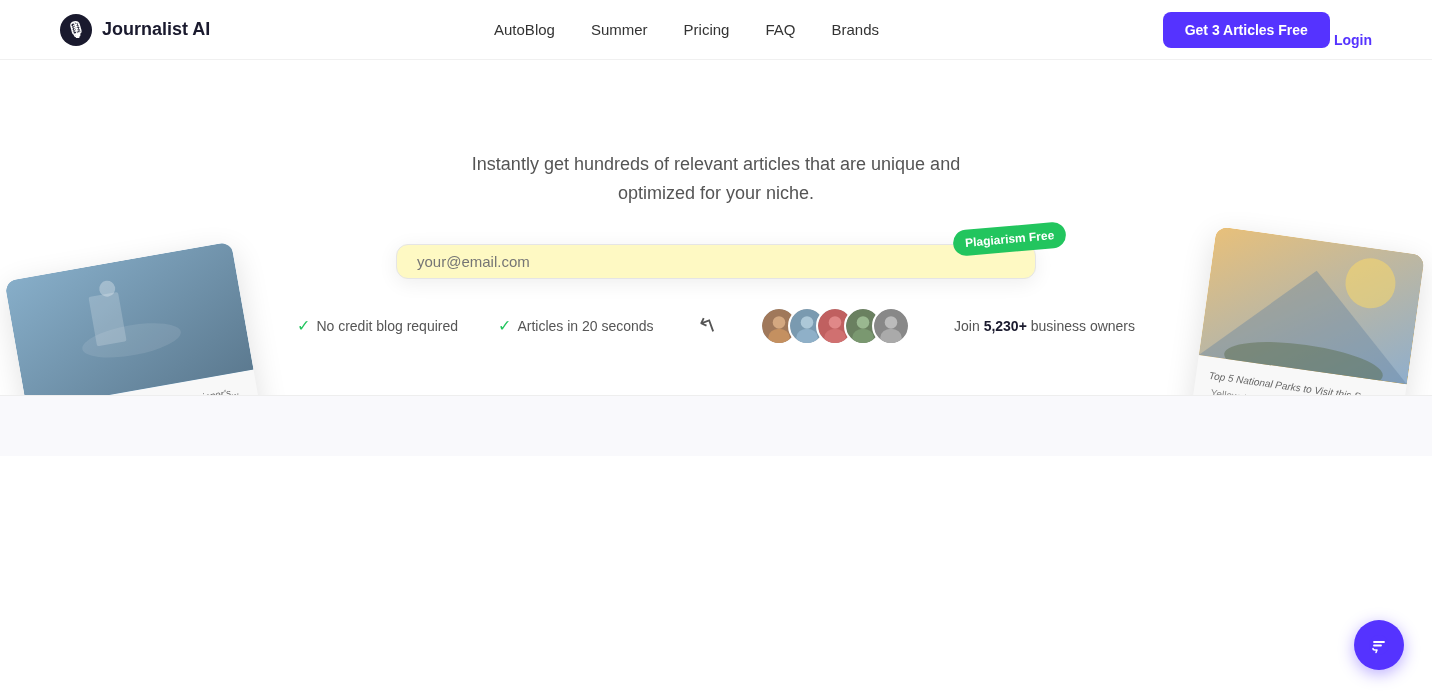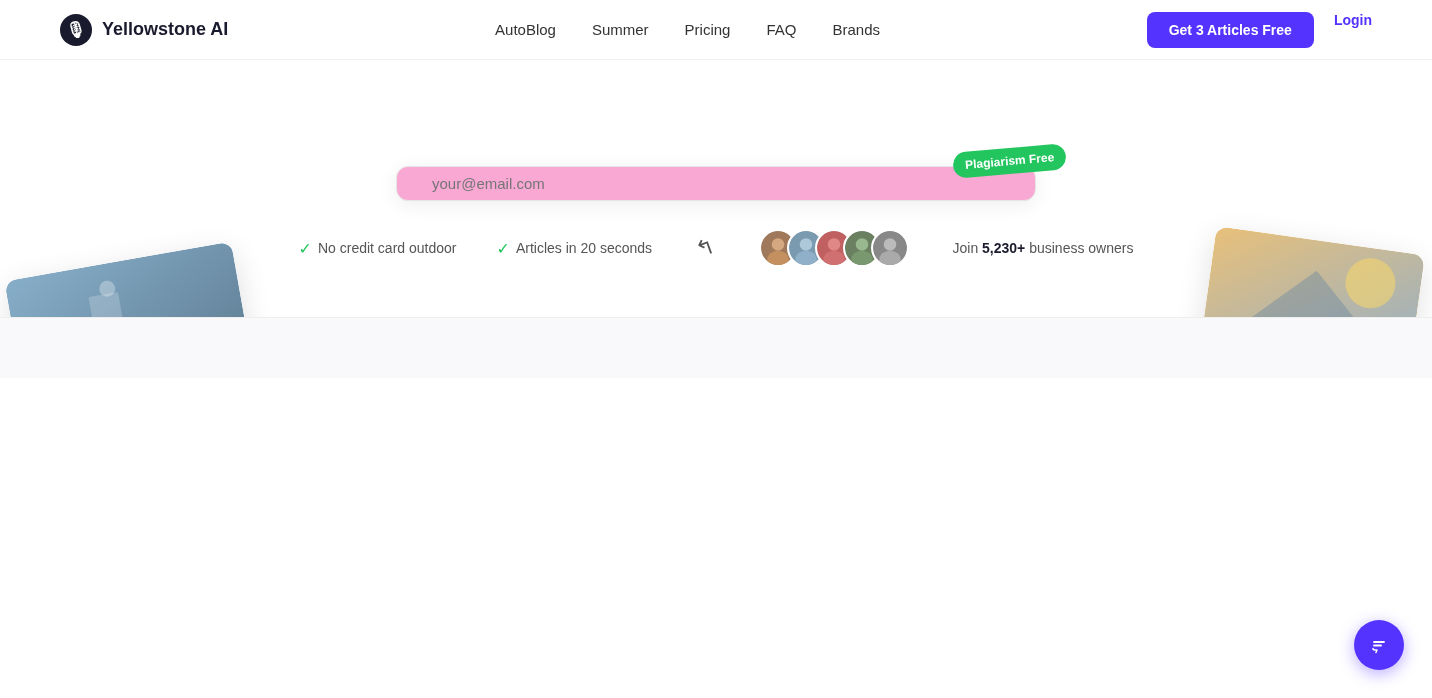--- a/index.html
+++ b/index.html
@@ -12,21 +12,21 @@
       position: sticky; top: 0; background: #fff; z-index: 100;
     }
     .nav-logo { display: flex; align-items: center; gap: 10px; font-weight: 700; font-size: 18px; color: #1a1a2e; text-decoration: none; }
     .logo-icon {
       width: 32px; height: 32px; background: #1a1a2e; border-radius: 50%;
       display: flex; align-items: center; justify-content: center;
       color: #fff; font-size: 16px;
     }
     .nav-links { display: flex; align-items: center; gap: 36px; text-align: center; }
     .nav-links a { text-decoration: none; color: #333; font-size: 15px; font-weight: 500; }
-    .nav-right { display: flex; align-items: flex-start; gap: 20px; }
+    .nav-right { display: flex; align-items: flex-end; gap: 4px; }
     .btn-cta {
       background: #5533ff; color: #fff; padding: 10px 22px; border-radius: 8px;
       font-weight: 600; font-size: 14px; text-decoration: none; border: none; cursor: pointer;
     }
     .btn-login { color: #5533ff; font-weight: 700; font-size: 14px; text-decoration: none; background: none; border: none; cursor: pointer; }
 
     
     .hero {
       display: flex; flex-direction: column; align-items: center;
       padding: 70px 60px 50px; text-align: center; position: relative; overflow: hidden;
@@ -38,22 +38,22 @@
     
     .form-wrapper { margin-top: 36px; position: relative; }
     .plagiarism-badge {
       position: absolute; top: -18px; right: -30px;
       background: #22c55e; color: #fff; font-size: 12px; font-weight: 700;
       padding: 6px 12px; border-radius: 20px; transform: rotate(-5deg);
       white-space: nowrap; z-index: 2;
     }
     .email-form {
       display: flex; align-items: center;
-      background: #f9a8d4; border: 1.5px solid #e5e5e5;
-      border-radius: 12px; padding: 8px 8px 8px 35px;
+      background: #fef9c3; border: 1.5px solid #e5e5e5;
+      border-radius: 12px; padding: 8px 8px 8px 20px;
       box-shadow: 0 4px 20px rgba(0,0,0,0.07);
       width: 640px;
     }
     .email-input {
       flex: 1; border: none; outline: none; font-size: 15px; color: #555;
       background: transparent;
     }
     .btn-form {
       background: #5533ff; color: #fff; padding: 14px 28px; border-radius: 8px;
       font-weight: 700; font-size: 15px; border: none; cursor: pointer;
@@ -116,21 +116,21 @@
       color: #fff; font-size: 22px; cursor: pointer; box-shadow: 0 4px 16px rgba(85,51,255,0.4);
       z-index: 200;
     }
   </style>
 </head>
 <body>
 
 <nav class="navbar">
   <a class="nav-logo" href="#">
     <div class="logo-icon">🎙</div>
-    <span>Yellowstone AI</span>
+    <span>Journalist AI</span>
   </a>
   <div class="nav-links">
     <a href="#">AutoBlog</a>
     <a href="#">Summer</a>
     <a href="#">Pricing</a>
     <a href="#">FAQ</a>
     <a href="#">Brands</a>
   </div>
   <div class="nav-right">
     <button class="btn-cta">Get 3 Articles Free</button>
@@ -178,32 +178,33 @@
       </svg>
     </div>
     <div class="card-text">
       <em style="font-style:italic; font-size:10px; color:#666;">Top 5 National Parks to Visit this Summer</em>
       <br>
       <span style="font-size:10px; color:#888;">Yellowstone National Park is the perfect destination for those looking to witne...</span>
     </div>
   </div>
 
 
+  <p class="hero-subtitle">Instantly get hundreds of relevant articles that are unique and optimized for your niche.</p>
 
   <div class="form-wrapper">
     <div class="plagiarism-badge">Plagiarism Free</div>
     <div class="email-form">
       <input class="email-input" type="email" placeholder="your@email.com" style="">
     </div>
   </div>
 
   <div class="trust-row">
     <div class="trust-check">
       <span class="check-icon">✓</span>
-      <span>No credit card outdoor</span>
+      <span>No credit blog required</span>
     </div>
     <div class="trust-check">
       <span class="check-icon">✓</span>
       <span>Articles in 20 seconds</span>
     </div>
     <span class="arrow-up">↰</span>
     <div class="avatars-group">
       <div class="avatar-circle">
         <svg viewBox="0 0 38 38">
             <circle cx="19" cy="19" r="19" fill="#a0785a"></circle>

